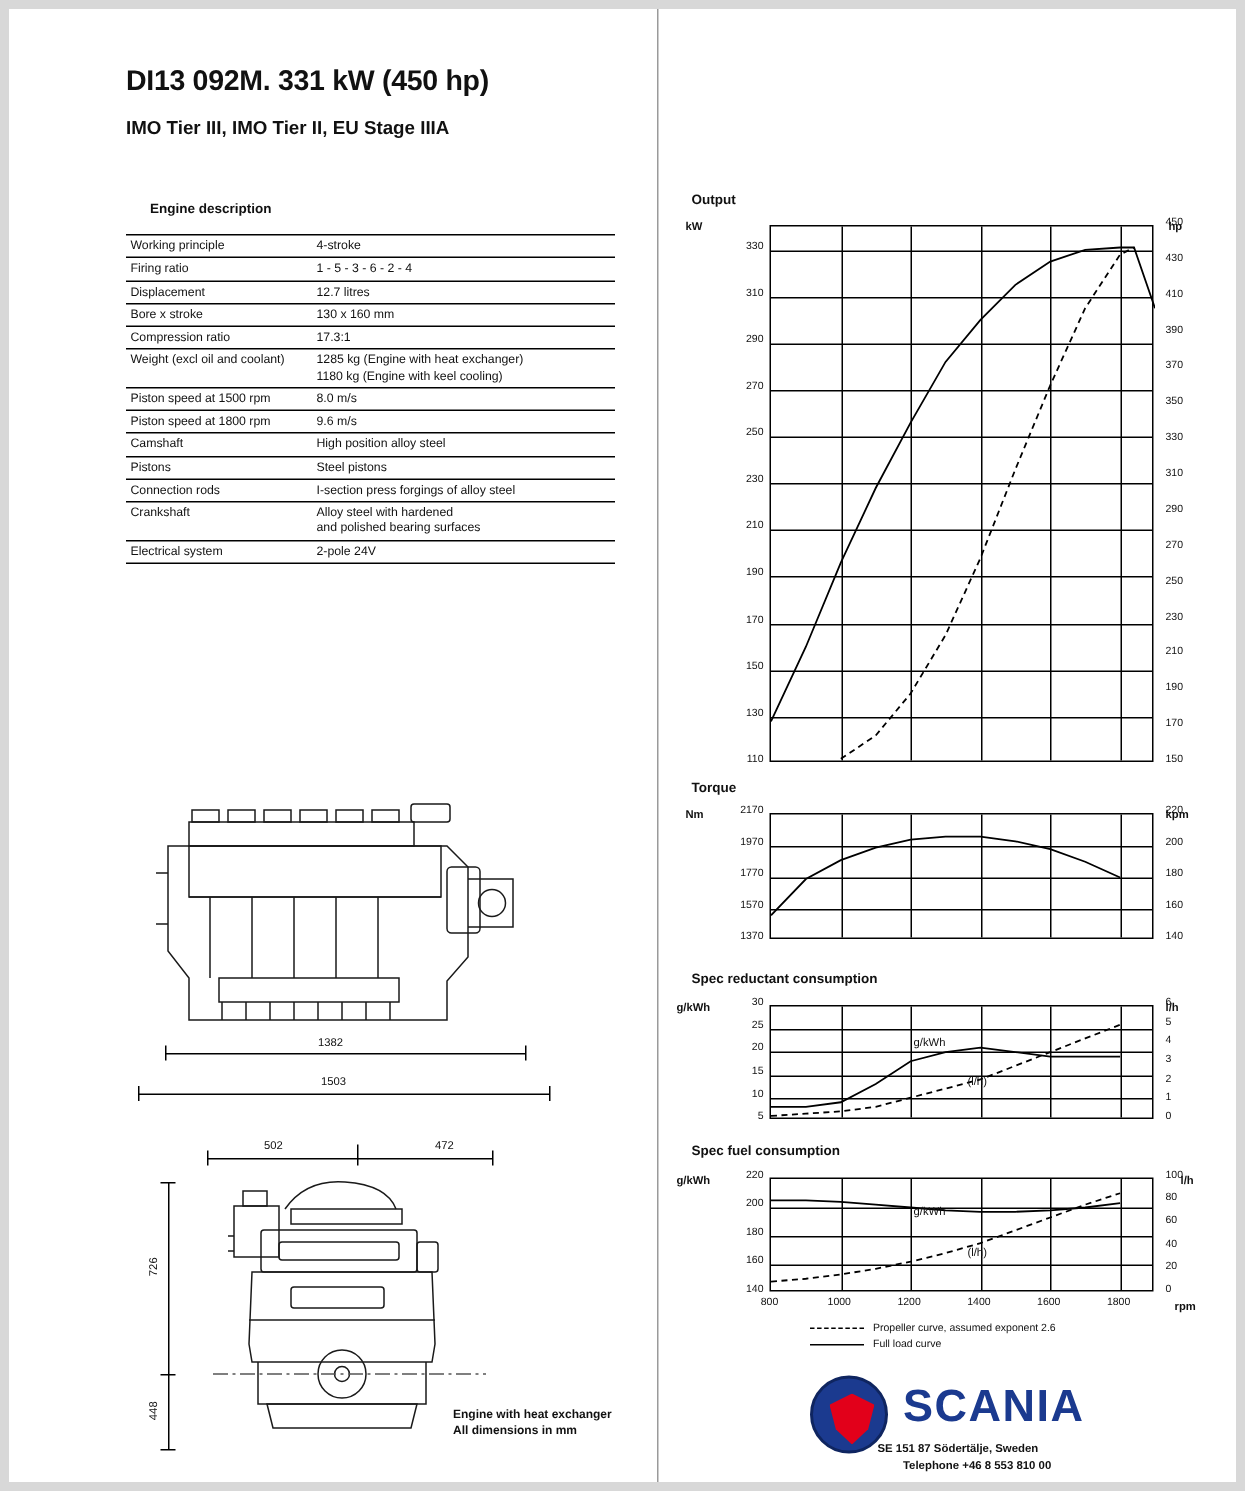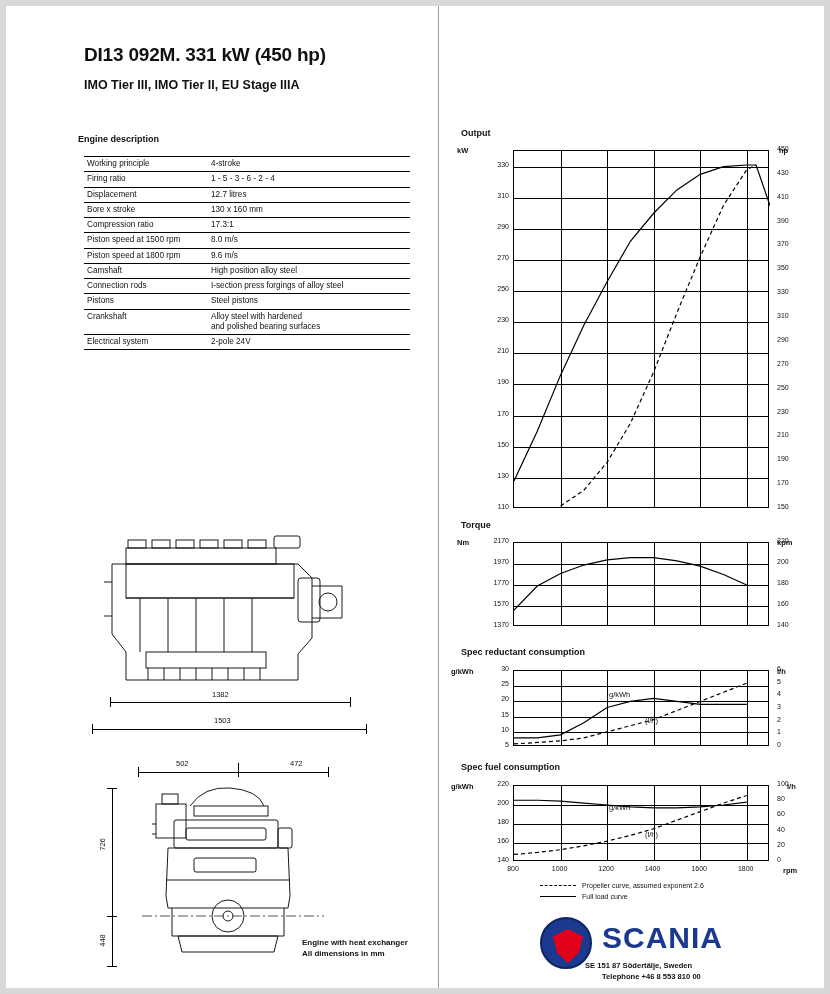--- a/index.html
+++ b/index.html
@@ -30,21 +30,21 @@
 
   .title {
     position:absolute; left:78px; top:38px;
     font-size:19px; font-weight:bold; letter-spacing:-0.2px;
   }
   .subtitle {
     position:absolute; left:78px; top:72px;
     font-size:12.5px; font-weight:bold;
   }
   .sect-head {
-    position:absolute; left:72px; top:128px;
+    position:absolute; left:94px; top:128px;
     font-size:9px; font-weight:bold;
   }
 
   table.spec {
     position:absolute; left:78px; top:150px;
     width:326px;
     border-collapse: collapse;
     font-size:8.2px;
   }
   table.spec td {
@@ -139,38 +139,42 @@
           </tr>
           <tr>
             <td class="k">Bore x stroke</td>
             <td>130 x 160 mm</td>
           </tr>
           <tr>
             <td class="k">Compression ratio</td>
             <td>17.3:1</td>
           </tr>
           <tr>
+            <td class="k">Weight (excl oil and coolant)</td>
+            <td>1285 kg (Engine with heat exchanger)<br>1180 kg (Engine with keel cooling)</td>
+          </tr>
+          <tr>
             <td class="k">Piston speed at 1500 rpm</td>
             <td>8.0 m/s</td>
           </tr>
           <tr>
             <td class="k">Piston speed at 1800 rpm</td>
             <td>9.6 m/s</td>
           </tr>
           <tr>
             <td class="k">Camshaft</td>
             <td>High position alloy steel</td>
           </tr>
           <tr>
+            <td class="k">Pistons</td>
+            <td>Steel pistons</td>
+          </tr>
+          <tr>
             <td class="k">Connection rods</td>
             <td>I-section press forgings of alloy steel</td>
-          </tr>
-          <tr>
-            <td class="k">Pistons</td>
-            <td>Steel pistons</td>
           </tr>
           <tr>
             <td class="k">Crankshaft</td>
             <td>Alloy steel with hardened<br>and polished bearing surfaces</td>
           </tr>
           <tr>
             <td class="k">Electrical system</td>
             <td>2-pole 24V</td>
           </tr>
         </tbody>

